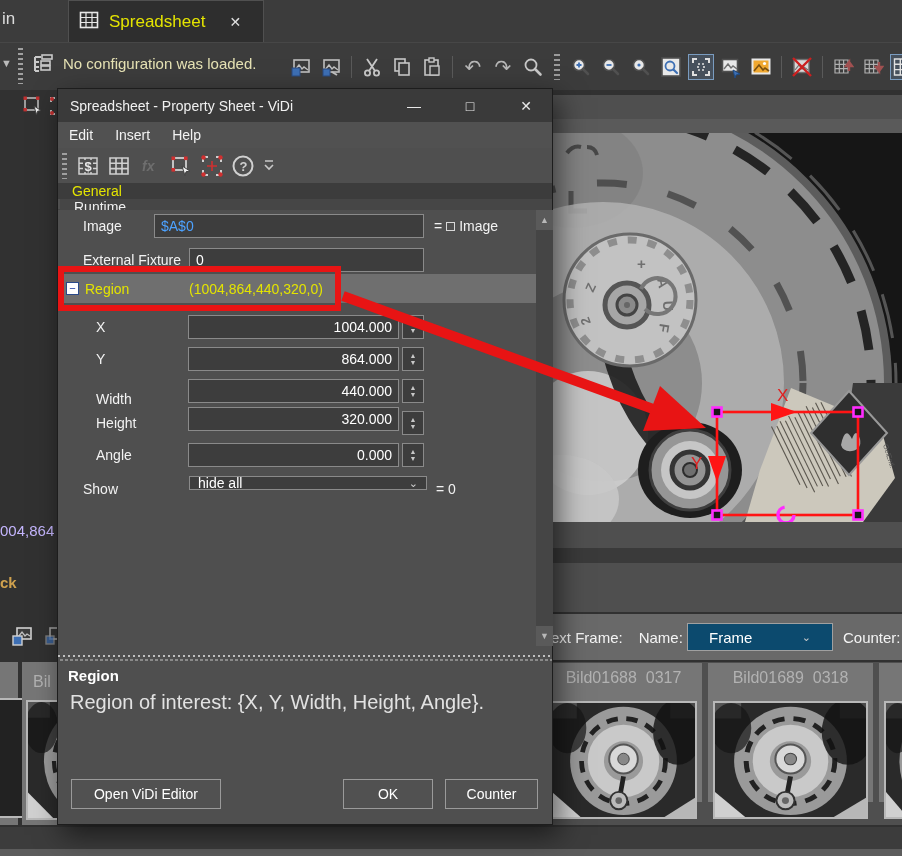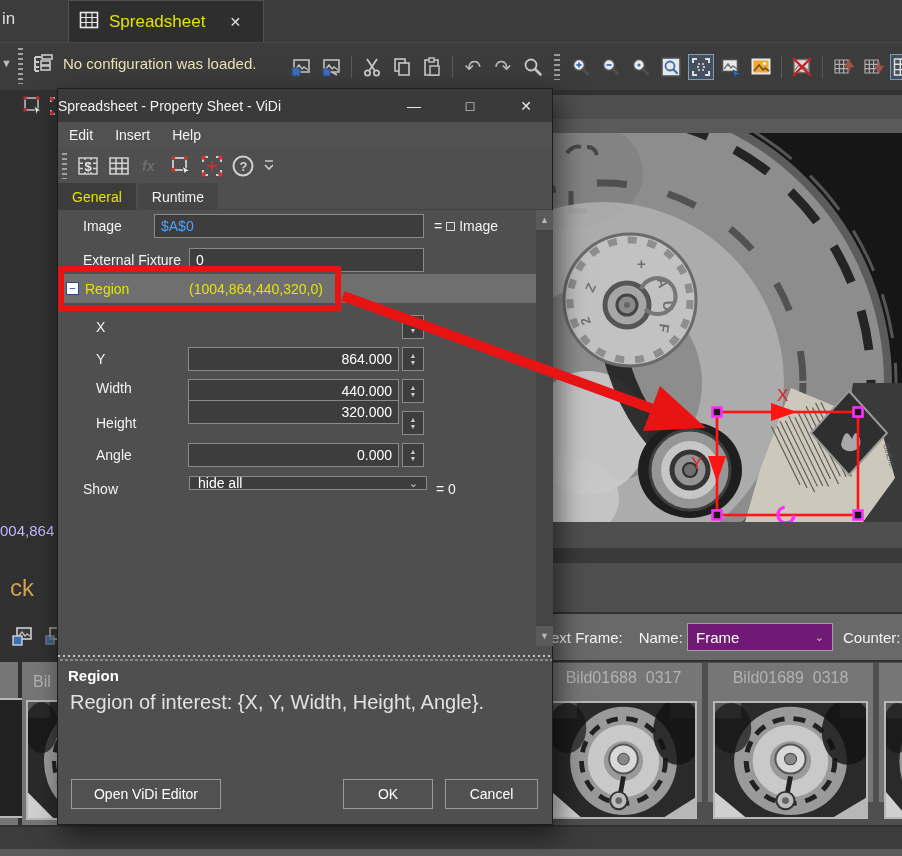--- a/index.html
+++ b/index.html
@@ -22,33 +22,33 @@
   .status{left:63px;top:12px;font-size:15px;color:#e6e2b4;}
   .icons-right{left:288px;top:7px;height:34px;display:flex;align-items:center;gap:4px;}
   .ti{width:26px;height:26px;display:flex;align-items:center;justify-content:center;flex:0 0 auto;}
   .ti.sel{border:1px solid #7a9cc0;background:#46505c;}
   .tsep{width:1px;height:22px;background:#5a5a5a;margin:0 3px;flex:0 0 auto;}
   .tgrip{width:6px;height:26px;margin:0 4px;flex:0 0 auto;background-image:repeating-linear-gradient(180deg,#9a9a9a 0 2px,rgba(0,0,0,0) 2px 5px);}
   .glyph{color:#b8b8b8;font-size:20px;line-height:1;}
 
   
   .lf-val{left:0;top:522px;font-size:15px;color:#c4b5fd;}
-  .lf-word{left:10px;top:574px;font-size:24px;font-weight:normal;color:#cfa14e;}
+  .lf-word{left:0;top:574px;font-size:15px;font-weight:bold;color:#cfa14e;}
   .lf-icons{left:10px;top:624px;display:flex;gap:8px;}
 
   
   .dialog{left:57px;top:88px;width:496px;height:737px;background:#4f4f4f;border:1px solid #1d1d1d;box-shadow:6px 10px 26px rgba(0,0,0,.55);z-index:20;}
   .dlg-title{left:0;top:0;width:100%;height:33px;background:#3a3a3a;display:flex;align-items:center;}
-  .dlg-title .t{font-size:14px;color:#f0f0f0;}
+  .dlg-title .t{margin-left:12px;font-size:14px;color:#f0f0f0;}
   .winbtn{position:absolute;top:0;width:40px;height:33px;display:flex;align-items:center;justify-content:center;color:#e8e8e8;font-size:14px;}
   .dlg-menu{left:0;top:33px;width:100%;height:26px;background:#515151;display:flex;align-items:center;gap:22px;padding-left:11px;font-size:14px;color:#f2f2f2;}
   .dlg-tools{left:0;top:59px;width:100%;height:35px;display:flex;align-items:center;gap:7px;padding-left:4px;}
   .dlg-tools .grip{height:26px;margin-right:2px;}
   .dti{width:24px;height:24px;display:flex;align-items:center;justify-content:center;}
-  .dlg-tabs{left:0;top:94px;width:100%;height:27px;display:flex;border-bottom:1px solid #434343;}
+  .dlg-tabs{left:0;top:94px;width:100%;height:27px;display:flex;border-bottom:1px solid #434343;flex-direction:column;}
   .dtab{height:27px;display:flex;align-items:center;padding:0 14px;font-size:14px;}
   .dtab.on{background:#3c3c3c;color:#e4e400;}
   .dtab.off{background:#464646;color:#f0f0f0;margin-left:2px;}
 
   .dlg-body{left:0;top:121px;width:100%;height:436px;background:#4f4f4f;}
   .flabel{position:absolute;font-size:14px;color:#f2f2f2;}
   .fin{position:absolute;height:24px;background:#3d3d3d;border:1px solid #8a8a8a;color:#fff;font-size:14px;display:flex;align-items:center;padding:0 6px;}
   .fin.num{justify-content:flex-end;}
   .spin{position:absolute;width:22px;height:24px;background:#3d3d3d;border:1px solid #8a8a8a;display:flex;flex-direction:column;align-items:center;justify-content:center;color:#c8c8c8;font-size:7px;line-height:7px;}
   .suffix{position:absolute;font-size:14px;color:#f2f2f2;display:flex;align-items:center;gap:4px;}
@@ -62,21 +62,21 @@
   .vscroll{position:absolute;left:478px;top:0;width:17px;height:436px;background:#454545;}
   .vbtn{position:absolute;left:0;width:17px;height:20px;background:#5a5a5a;color:#b8b8b8;font-size:9px;display:flex;align-items:center;justify-content:center;}
   .splitter{position:absolute;left:0;top:566px;width:100%;height:6px;background-image:repeating-linear-gradient(90deg,#c0c0c0 0 2px,rgba(0,0,0,0) 2px 5px),repeating-linear-gradient(90deg,rgba(0,0,0,0) 0 2px,#8a8a8a 2px 5px);background-size:100% 2px;background-position:0 0,0 4px;background-repeat:repeat-x;}
   .desc-t{position:absolute;left:10px;top:578px;font-size:15px;font-weight:bold;color:#fff;}
   .desc-x{position:absolute;left:12px;top:602px;font-size:20px;color:#e2e2e2;}
   .dbtn{position:absolute;height:30px;background:#515151;border:1px solid #9a9a9a;color:#fff;font-size:14px;display:flex;align-items:center;justify-content:center;}
 
   
   .band{z-index:1;}
   .framebar{left:545px;top:614px;width:357px;height:46px;background:#696969;z-index:2;display:flex;align-items:center;font-size:15px;color:#f4f4f4;}
-  .framebar .fsel{position:absolute;left:142px;top:9px;width:146px;height:28px;background:#701a75;border:1px solid #a0a0a0;color:#fff;display:flex;align-items:center;padding:0 8px;font-size:15px;}
+  .framebar .fsel{position:absolute;left:142px;top:9px;width:146px;height:28px;background:#0c4a6e;border:1px solid #a0a0a0;color:#fff;display:flex;align-items:center;padding:0 21px;font-size:15px;}
   .filmstrip{left:545px;top:662px;width:357px;height:163px;background:#4f4f4f;z-index:2;}
   .cell{position:absolute;top:1px;height:139px;background:#767676;}
   .cell .clabel{position:absolute;left:0;top:6px;width:100%;text-align:center;font-size:16px;color:#b2b2b2;}
   .cell .cimg{position:absolute;left:5px;top:38px;right:5px;height:118px;border:2px solid #b8b8b8;background:#222;overflow:hidden;}
   .cell .cimg svg{width:100%;height:100%;display:block;}
   .lcell{position:absolute;height:163px;background:#767676;z-index:2;}
   .bottombar1{left:0;top:827px;width:902px;height:22px;background:#3c3c3c;z-index:3;}
   .bottombar2{left:0;top:849px;width:902px;height:7px;background:#5c5c5c;z-index:3;}
   .overlay{left:0;top:0;width:902px;height:856px;z-index:30;pointer-events:none;}
 </style>
@@ -511,41 +511,42 @@
       <span class="flabel" style="left:25px;top:42px;">External Fixture</span>
       <div class="fin" style="left:131px;top:38px;width:235px;">0</div>
 
       <div class="rowsel">
         <span class="expander">−</span>
         <span class="k">Region</span>
         <span class="v">(1004,864,440,320,0)</span>
       </div>
 
       <span class="flabel" style="left:38px;top:109px;">X</span>
+      <div class="fin num" style="left:130px;top:105px;width:211px;">1004.000</div>
       <div class="spin" style="left:344px;top:105px;">
           <span>▲</span>
           <span>▼</span>
         </div>
 
       <span class="flabel" style="left:38px;top:141px;">Y</span>
       <div class="fin num" style="left:130px;top:137px;width:211px;">864.000</div>
       <div class="spin" style="left:344px;top:137px;">
           <span>▲</span>
           <span>▼</span>
         </div>
 
-      <span class="flabel" style="left:38px;top:170px;text-align:right;">Width</span>
+      <span class="flabel" style="left:38px;top:181px;text-align:right;">Width</span>
       <div class="fin num" style="left:130px;top:169px;width:211px;">440.000</div>
       <div class="spin" style="left:344px;top:169px;">
           <span>▲</span>
           <span>▼</span>
         </div>
 
       <span class="flabel" style="left:38px;top:205px;">Height</span>
-      <div class="fin num" style="left:130px;top:190px;width:211px;">320.000</div>
+      <div class="fin num" style="left:130px;top:197px;width:211px;">320.000</div>
       <div class="spin" style="left:344px;top:201px;">
           <span>▲</span>
           <span>▼</span>
         </div>
 
       <span class="flabel" style="left:38px;top:237px;">Angle</span>
       <div class="fin num" style="left:130px;top:233px;width:211px;">0.000</div>
       <div class="spin" style="left:344px;top:233px;">
           <span>▲</span>
           <span>▼</span>
@@ -563,21 +564,21 @@
         <div class="vbtn" style="bottom:0;top:auto;">▼</div>
       </div>
     </div>
 
     <div class="splitter"></div>
     <div class="desc-t">Region</div>
     <div class="desc-x">Region of interest: {X, Y, Width, Height, Angle}.</div>
 
     <div class="dbtn" style="left:13px;top:690px;width:150px;">Open ViDi Editor</div>
     <div class="dbtn" style="left:285px;top:690px;width:90px;">OK</div>
-    <div class="dbtn" style="left:387px;top:690px;width:93px;">Cancel</div>
+    <div class="dbtn" style="left:387px;top:690px;width:93px;">Counter</div>
   </div>
 
   <svg class="abs overlay" viewBox="0 0 902 856">
     <rect x="61" y="269" width="277" height="39" fill="none" stroke="#e81414" stroke-width="6"></rect>
     <line x1="343" y1="296" x2="653" y2="409" stroke="#e81414" stroke-width="10"></line>
     <polygon points="706,428 643,431 660,386" fill="#e81414"></polygon>
   </svg>
 
 </div>
 

